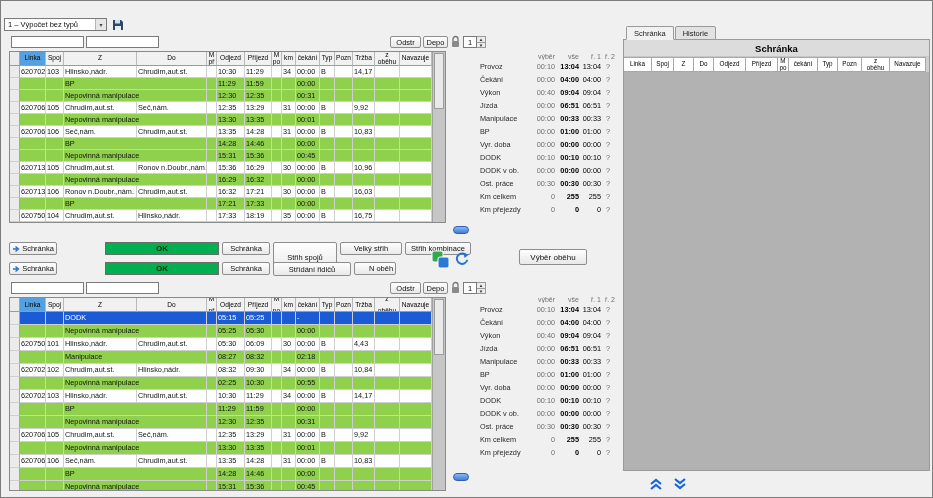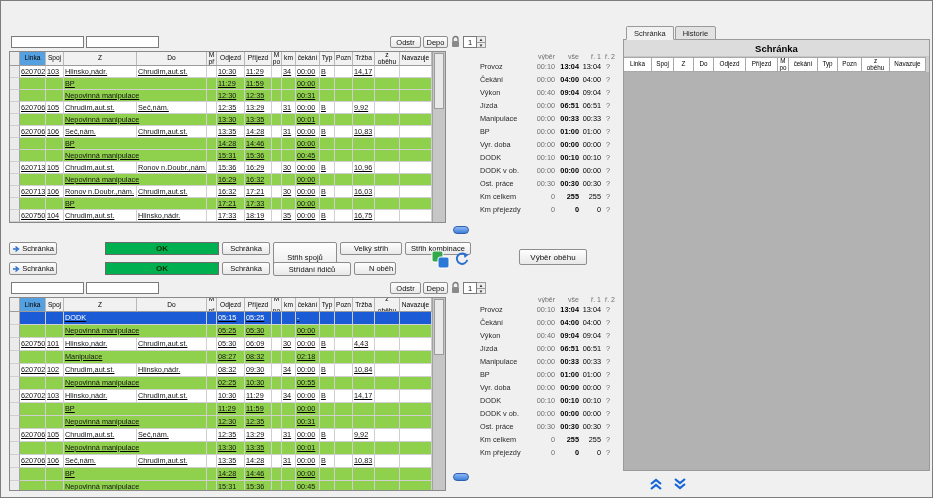--- a/index.html
+++ b/index.html
@@ -31,21 +31,21 @@
   .spin-btns{width:9px;height:12px;display:flex;flex-direction:column;}
   .spin-up,.spin-down{flex:1;border:1px solid #9a9a9a;border-left:none;background:#ececec;font-size:4.5px;line-height:5px;text-align:center;color:#333;overflow:hidden;}
   .spin-down{border-top:none;}
 
   
   .mtable{position:absolute;left:8px;width:437px;background:#bdbdbd;border:1px solid #8a8a8a;overflow:hidden;}
   #top-table{top:50px;height:172px;}
   #bottom-table{top:296px;height:194px;}
   .mhead,.trow{display:grid;grid-template-columns:10px 26px 18px 73px 70px 10px 28px 27px 10px 14px 24px 15px 18px 22px 25px 32px;width:422px;}
   .mhead{height:14px;}
-  .trow{height:12px;background:#fff;text-decoration:underline;}
+  .trow{height:12px;background:#fff;}
   #bottom-table .trow{height:13px;}
   .tc{border-right:1px solid #cfcfcf;border-bottom:1px solid #cfcfcf;font-size:7.3px;line-height:11px;padding:0 1px;white-space:nowrap;overflow:hidden;color:#141414;background:#fff;}
   #bottom-table .tc{line-height:12px;}
   .th{background:#f1f1f1;border-right:1px solid #b9b9b9;border-bottom:1px solid #9b9b9b;font-size:6.6px;line-height:6.8px;white-space:pre-line;display:flex;align-items:center;justify-content:center;text-align:center;padding:0;color:#000;overflow:hidden;}
   .th.c-linka{background:var(--linka_header,#54a0e0);}
   .th.c-gutter{background:#ebebeb;}
   .tc.c-gutter{background:#ebebeb;border-right:1px solid #a5a5a5;}
   .trow.green .tc{background:var(--row_green,#8fd04c);}
   .trow.green .tc.c-gutter{background:#ebebeb;}
   .trow.selected .tc{background:var(--row_selected,#1b5cd6);color:#fff;}
@@ -84,20 +84,33 @@
   .clipbody{flex:1;background:#b2b2b2;}
   .clip-chevrons{position:absolute;left:24px;top:450px;display:flex;gap:7px;}
   .chevbtn{width:17px;height:15px;display:flex;align-items:center;justify-content:center;}
 </style>
 </head>
 <body>
 
 <div id="window">
 
 
+  <div class="toolbar">
+    <div class="combo">
+      <span>1 – Výpočet bez typů</span>
+      <span class="arrow">▾</span>
+    </div>
+    <div class="savebtn">
+      <svg width="12" height="12" viewBox="0 0 12 12">
+          <path d="M1 1 h8 l2 2 v8 h-10 z" fill="#2c4a66"></path>
+          <rect x="3" y="1" width="5" height="3.5" fill="#cfe0ee"></rect>
+          <rect x="3" y="7" width="6" height="4" fill="#e8eef5"></rect>
+        </svg>
+    </div>
+  </div>
 
   <input class="tinput" style="left: 10px; top: 35px;" value="">
   <input class="tinput" style="left: 85px; top: 35px;" value="">
   <button class="btn" style="left:389px;top:35px;width:31px;height:12px;">Odstr</button>
   <button class="btn" style="left:422px;top:35px;width:25px;height:12px;">Depo</button>
   <span class="lockwrap" style="left:449px;top:33px;">
     <svg width="11" height="13" viewBox="0 0 11 13">
         <path d="M3 6 V4 a2.5 2.5 0 0 1 5 0 V6" fill="none" stroke="#777" stroke-width="1.3"></path>
         <rect x="2" y="6" width="7" height="6" rx="1" fill="#8a8a8a"></rect>
       </svg>

